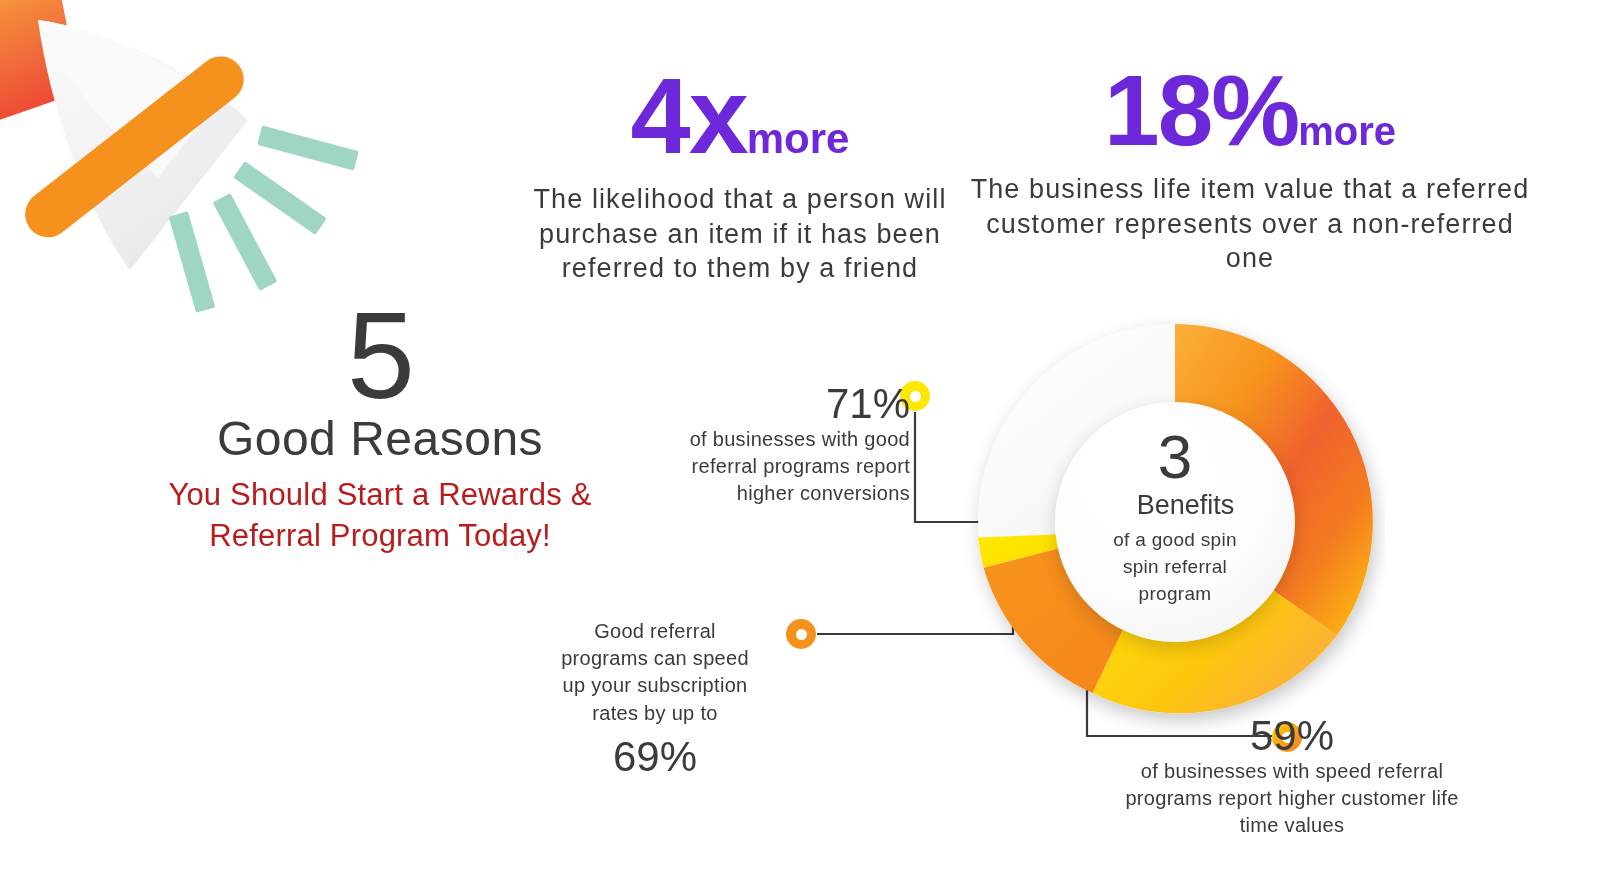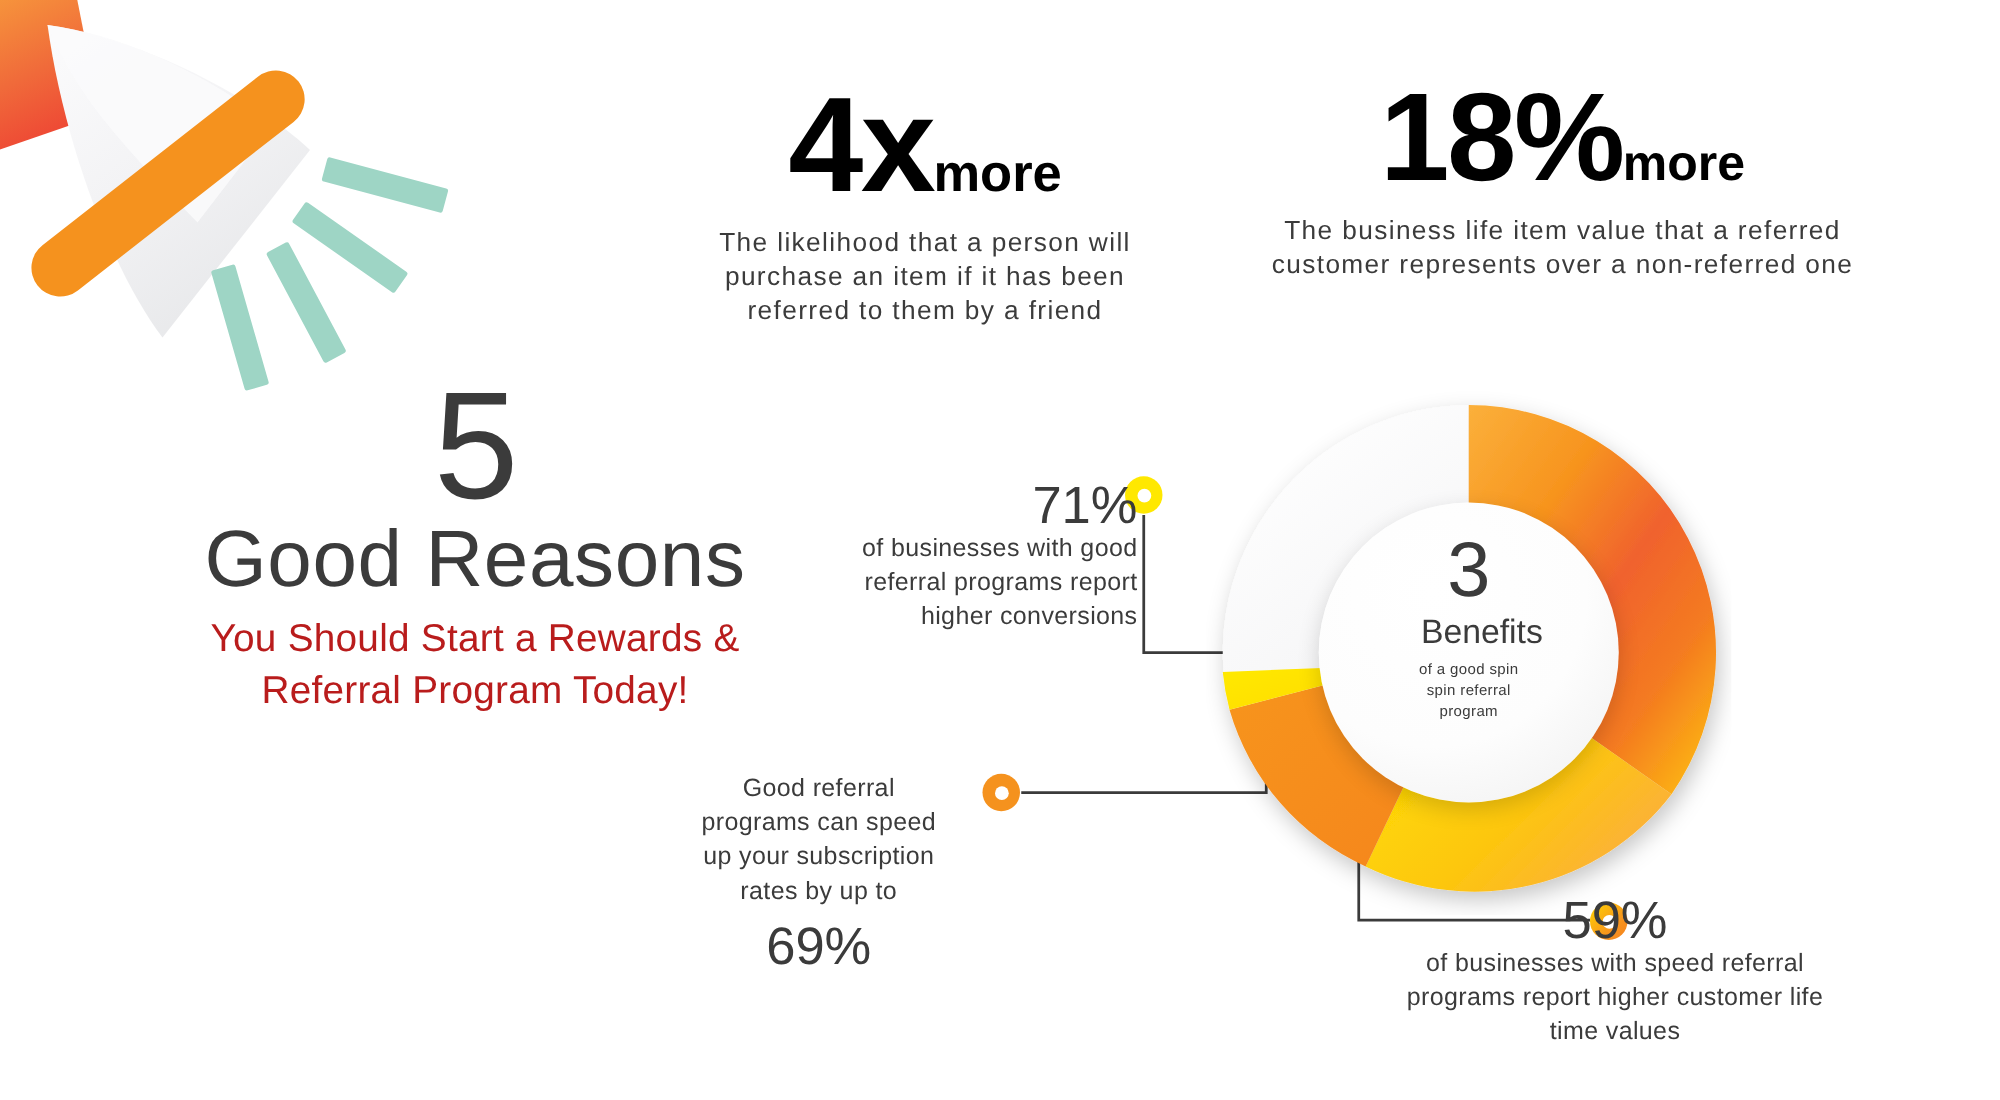--- a/index.html
+++ b/index.html
@@ -28,56 +28,56 @@
     text-align: center;
   }
   .big-five {
     font-size: 122px;
     line-height: 0.92;
     font-weight: 400;
     color: #3b3b3b;
     letter-spacing: -2px;
   }
   .good-reasons {
-    font-size: 64px;
+    font-size: 48px;
     line-height: 1.05;
     font-weight: 400;
     color: #3b3b3b;
     letter-spacing: 0.5px;
     margin-top: 2px;
   }
   .sub-line {
     font-size: 31px;
     line-height: 1.32;
     color: #b91c1c;
     margin-top: 10px;
     letter-spacing: 0.2px;
   }
 
   
   .stat { position: absolute; text-align: center; }
   .stat-4x { left: 500px; top: 62px; width: 480px; }
   .stat-18 { left: 960px; top: 60px; width: 580px; }
   .stat-number {
     font-weight: 700;
-    color: #000000;
+    color: #6d28d9;
     letter-spacing: -2px;
     white-space: nowrap;
     line-height: 1;
   }
   .stat-4x .stat-number { font-size: 108px; }
   .stat-18 .stat-number { font-size: 100px; }
   .stat-suffix {
     font-weight: 700;
     letter-spacing: 0px;
   }
   .stat-4x .stat-suffix { font-size: 42px; }
   .stat-18 .stat-suffix { font-size: 40px; }
   .stat-desc {
-    font-size: 21px;
+    font-size: 27px;
     line-height: 1.28;
     color: #3b3b3b;
     letter-spacing: 1.1px;
     margin-top: 12px;
   }
 
   
   .callout { position: absolute; }
   .callout-pct {
     font-size: 42px;
@@ -109,21 +109,21 @@
     display: flex;
     flex-direction: column;
     align-items: center;
     justify-content: flex-start;
     padding-top: 26px;
     box-sizing: border-box;
     text-align: center;
   }
   .donut-num { font-size: 62px; line-height: 0.95; color: #3b3b3b; }
   .donut-label { font-size: 27px; line-height: 1.1; color: #3b3b3b; margin-top: 4px; margin-left: 21px; }
-  .donut-sub { font-size: 12px; line-height: 1.42; color: #3b3b3b; margin-top: 6px; letter-spacing: 0.3px; }
+  .donut-sub { font-size: 19px; line-height: 1.42; color: #3b3b3b; margin-top: 6px; letter-spacing: 0.3px; }
 
   
   .connector-svg { position: absolute; left: 0; top: 0; width: 1600px; height: 880px; pointer-events: none; }
   .marker {
     position: absolute;
     width: 30px; height: 30px;
     border-radius: 50%;
     display: flex; align-items: center; justify-content: center;
   }
   .marker::after {

